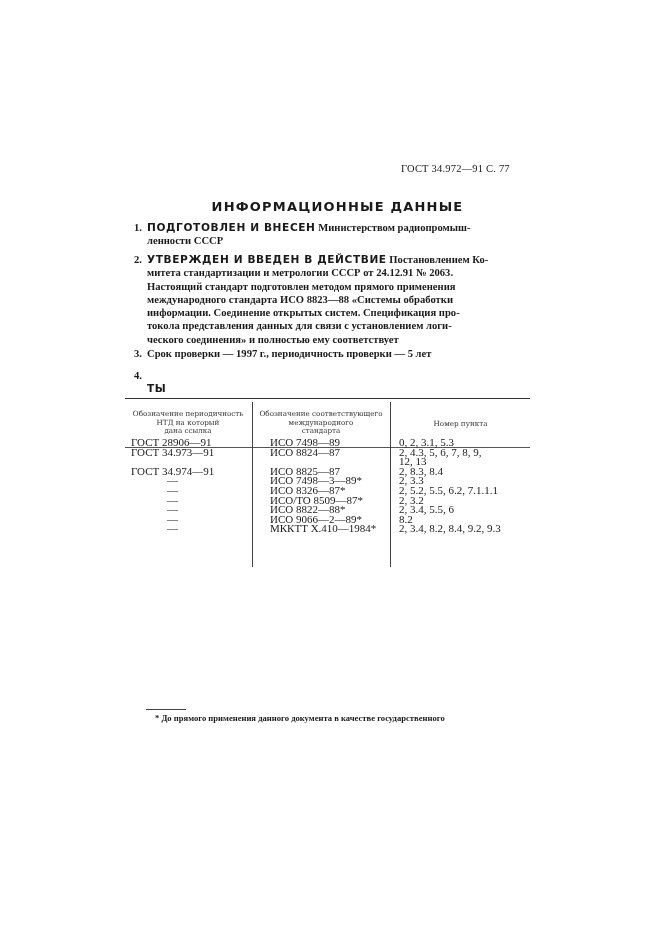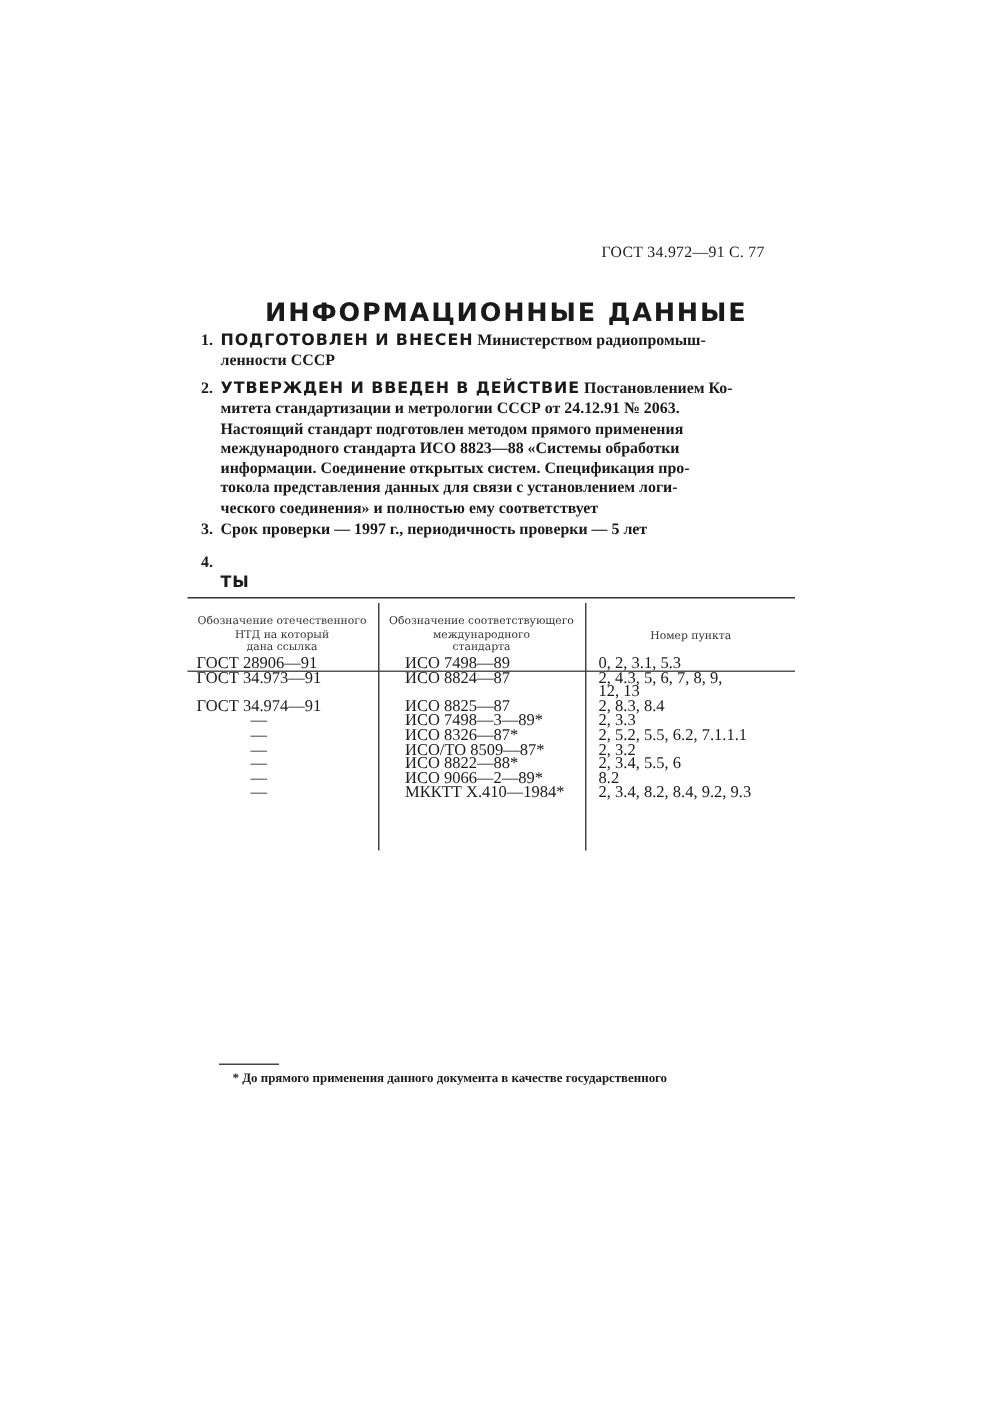--- a/index.html
+++ b/index.html
@@ -1,20 +1,20 @@
 <!DOCTYPE html>
 <html><head>
 <meta charset="utf-8">
 <style>
   html, body { margin: 0; padding: 0; background: #ffffff; }
   body { width: 661px; height: 935px; position: relative; overflow: hidden;
          font-family: "Liberation Serif", "DejaVu Serif", serif; color: #1a1a1a; }
   .page-header { position: absolute; top: 163px; left: 401px; font-size: 10.5px; font-weight: normal; letter-spacing: 0.2px; }
   .title { position: absolute; top: 199px; left: 0; width: 661px; padding-left: 14px; box-sizing: border-box;
-           text-align: center; font-family: "DejaVu Sans", sans-serif; font-weight: bold; font-size: 17px; letter-spacing: 1.2px; }
+           text-align: center; font-family: "DejaVu Sans", sans-serif; font-weight: bold; font-size: 13px; letter-spacing: 1.2px; }
   .item { position: absolute; left: 134px; width: 400px; font-size: 10.6px; font-weight: bold; line-height: 13.3px; }
   .item .num { position: absolute; left: 0; top: 0; }
   .item .body { padding-left: 13px; }
   .item .caps { font-family: "DejaVu Sans", sans-serif; font-size: 10.6px; letter-spacing: 0.6px; }
   .item .caps.wide { letter-spacing: 1.4px; }
   .item .text { font-weight: bold; }
   .table { position: absolute; left: 125px; top: 398px; width: 405px; }
   .table .toprule { position: absolute; left: 0; top: 0; width: 405px; height: 1px; background: #333; }
   .table .midrule { position: absolute; left: 0; top: 49px; width: 405px; height: 1px; background: #555; }
   .table .vline { position: absolute; top: 4px; width: 1px; height: 165px; background: #444; }
@@ -69,21 +69,21 @@
   </div>
 </div>
 
 <div class="table">
   <div class="toprule"></div>
   <div class="midrule"></div>
   <div class="vline" style="left:127px;"></div>
   <div class="vline" style="left:265px;"></div>
 
   <div class="th" style="left:0; width:126px;">
-    <div>Обозначение отечественного</div>
+    <div>Обозначение периодичность</div>
     <div>НТД на который</div>
     <div>дана ссылка</div>
   </div>
   <div class="th" style="left:128px; width:136px;">
     <div>Обозначение соответствующего</div>
     <div>международного</div>
     <div>стандарта</div>
   </div>
   <div class="th" style="left:266px; width:139px; top:22px;">
     <div>Номер пункта</div>

